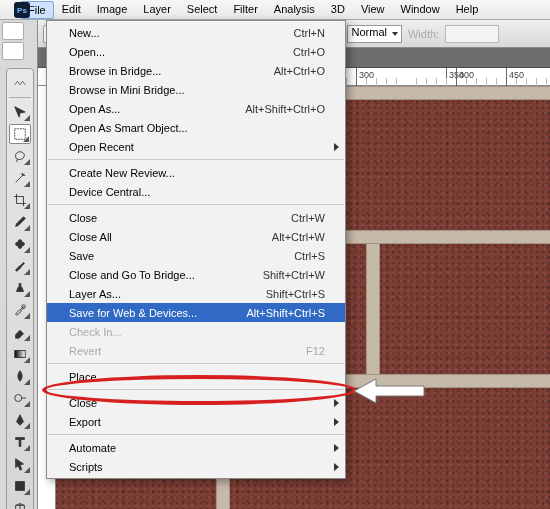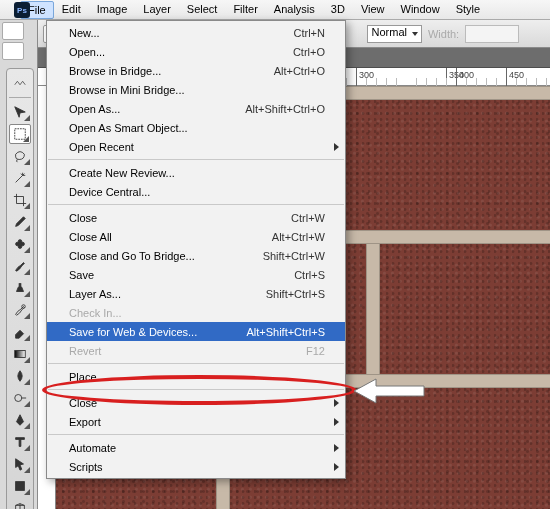--- a/index.html
+++ b/index.html
@@ -11,21 +11,21 @@
   .menu-item { padding: 2px 8px; cursor: default; }
   .menu-item.open { background: #cfe3ff; border: 1px solid #7aa7db; border-radius: 2px; padding: 2px 7px; }
 
   
   .optionbar { position: absolute; top: 20px; left: 0; right: 0; height: 28px; background: linear-gradient(#eeeeee, #d9d9d9); border-bottom: 1px solid #8a8a8a; display: flex; align-items: center; gap: 6px; padding-left: 6px; }
   .thumb { width: 24px; height: 20px; background: #fff; border: 1px solid #999; border-radius: 2px; position: relative; }
   .thumb::after { content: ""; position: absolute; inset: 3px; border: 1px dashed #666; }
   .optionbar .sep { width: 1px; height: 22px; background: #a0a0a0; }
   .opt-icon { width: 20px; height: 18px; border: 1px solid #999; background: #fff; border-radius: 2px; }
   .opt-label { color: #666; }
-  .opt-select { height: 18px; border: 1px solid #999; background: #fff; padding: 0 14px 0 4px; position: relative; margin-left: 20px; }
+  .opt-select { height: 18px; border: 1px solid #999; background: #fff; padding: 0 14px 0 4px; position: relative; }
   .opt-select::after { content: ""; position: absolute; right: 3px; top: 6px; border-left: 3px solid transparent; border-right: 3px solid transparent; border-top: 4px solid #333; }
   .opt-input { width: 54px; height: 18px; border: 1px solid #bbb; background: #f4f4f4; }
   .opt-disabled { color: #aaa; }
 
   
   .docstrip { position: absolute; top: 48px; left: 38px; right: 0; height: 20px; background: #6d6d6d; border-bottom: 1px solid #4d4d4d; }
 
   
   .leftcol { position: absolute; top: 20px; left: 0; width: 38px; bottom: 0; background: #d9d9d9; border-right: 1px solid #8a8a8a; }
   .minibar { position: absolute; top: 0; left: 0; width: 38px; height: 48px; display: flex; flex-direction: column; gap: 2px; padding: 2px; }
@@ -96,21 +96,21 @@
       <div class="menu-item open">File</div>
       <div class="menu-item">Edit</div>
       <div class="menu-item">Image</div>
       <div class="menu-item">Layer</div>
       <div class="menu-item">Select</div>
       <div class="menu-item">Filter</div>
       <div class="menu-item">Analysis</div>
       <div class="menu-item">3D</div>
       <div class="menu-item">View</div>
       <div class="menu-item">Window</div>
-      <div class="menu-item">Style</div>
+      <div class="menu-item">Help</div>
     </div>
 </div>
 
 <div class="optionbar">
   <div class="thumb"></div>
   <div class="sep"></div>
   <div class="opt-icon"></div>
   <div class="opt-icon"></div>
   <div class="opt-icon"></div>
   <div class="opt-icon"></div>
@@ -392,39 +392,39 @@
     <div class="msep"></div>
     <div class="mi">
       <span class="label">Close</span>
       <span class="shortcut">Ctrl+W</span>
     </div>
     <div class="mi">
       <span class="label">Close All</span>
       <span class="shortcut">Alt+Ctrl+W</span>
     </div>
     <div class="mi">
+      <span class="label">Save</span>
+      <span class="shortcut">Ctrl+S</span>
+    </div>
+    <div class="mi">
       <span class="label">Close and Go To Bridge...</span>
       <span class="shortcut">Shift+Ctrl+W</span>
     </div>
     <div class="mi">
-      <span class="label">Save</span>
-      <span class="shortcut">Ctrl+S</span>
-    </div>
-    <div class="mi">
       <span class="label">Layer As...</span>
       <span class="shortcut">Shift+Ctrl+S</span>
-    </div>
-    <div class="mi disabled">
-      <span class="label">Check In...</span>
     </div>
     <div class="mi highlight">
       <span class="label">Save for Web &amp; Devices...</span>
       <span class="shortcut">Alt+Shift+Ctrl+S</span>
     </div>
     <div class="mi disabled">
+      <span class="label">Check In...</span>
+    </div>
+    <div class="mi disabled">
       <span class="label">Revert</span>
       <span class="shortcut">F12</span>
     </div>
     <div class="msep"></div>
     <div class="mi">
       <span class="label">Place...</span>
     </div>
     <div class="msep"></div>
     <div class="mi sub">
       <span class="label">Close</span>

